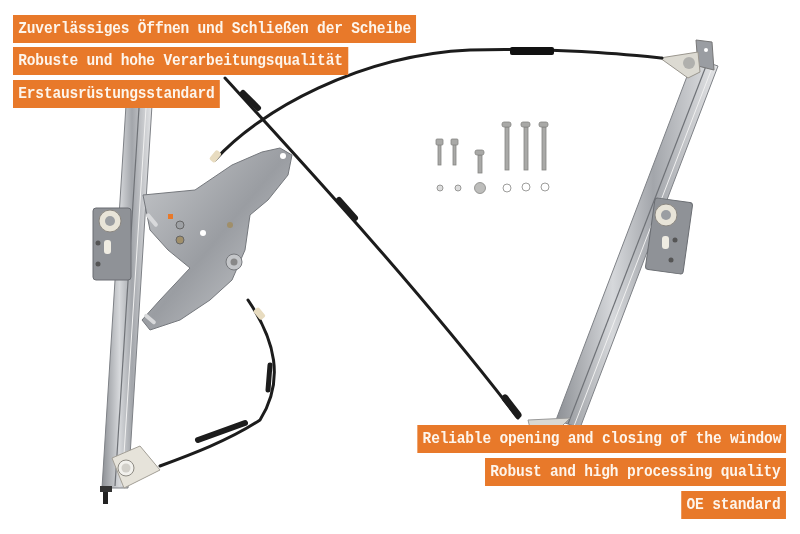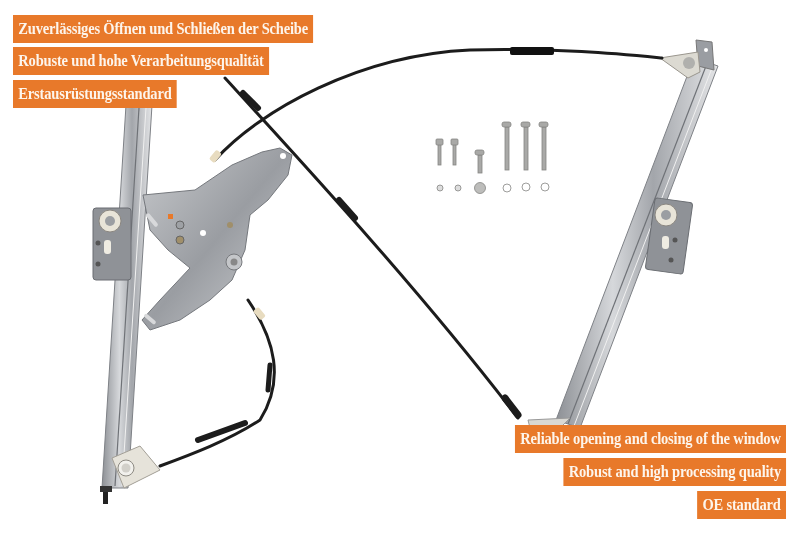--- a/index.html
+++ b/index.html
@@ -1,16 +1,16 @@
 <!DOCTYPE html>
 <html><head>
 <meta charset="utf-8">
 <style>
   html,body{margin:0;padding:0;background:#ffffff;}
-  #stage{position:relative;width:800px;height:534px;overflow:hidden;background:#ffffff;font-family:Liberation Serif, serif;}
+  #stage{position:relative;width:800px;height:534px;overflow:hidden;background:#ffffff;font-family:Liberation Mono, monospace;}
   #art{position:absolute;left:0;top:0;width:800px;height:534px;}
   .label{position:absolute;height:28px;line-height:28px;background:#e8792a;color:#fdf5ec;font-weight:bold;font-size:16.5px;padding:0 6px;white-space:nowrap;letter-spacing:-0.2px;box-sizing:border-box;transform-origin:left center;}
   .label.r{transform-origin:right center;}
   .de1{left:13px;top:15px;transform:scaleX(0.88);}
   .de2{left:13px;top:47px;transform:scaleX(0.88);}
   .de3{left:13px;top:80px;transform:scaleX(0.88);}
   .en1{right:14px;top:425px;transform:scaleX(0.88);}
   .en2{right:14px;top:458px;transform:scaleX(0.88);}
   .en3{right:14px;top:491px;transform:scaleX(0.88);}
 </style>

